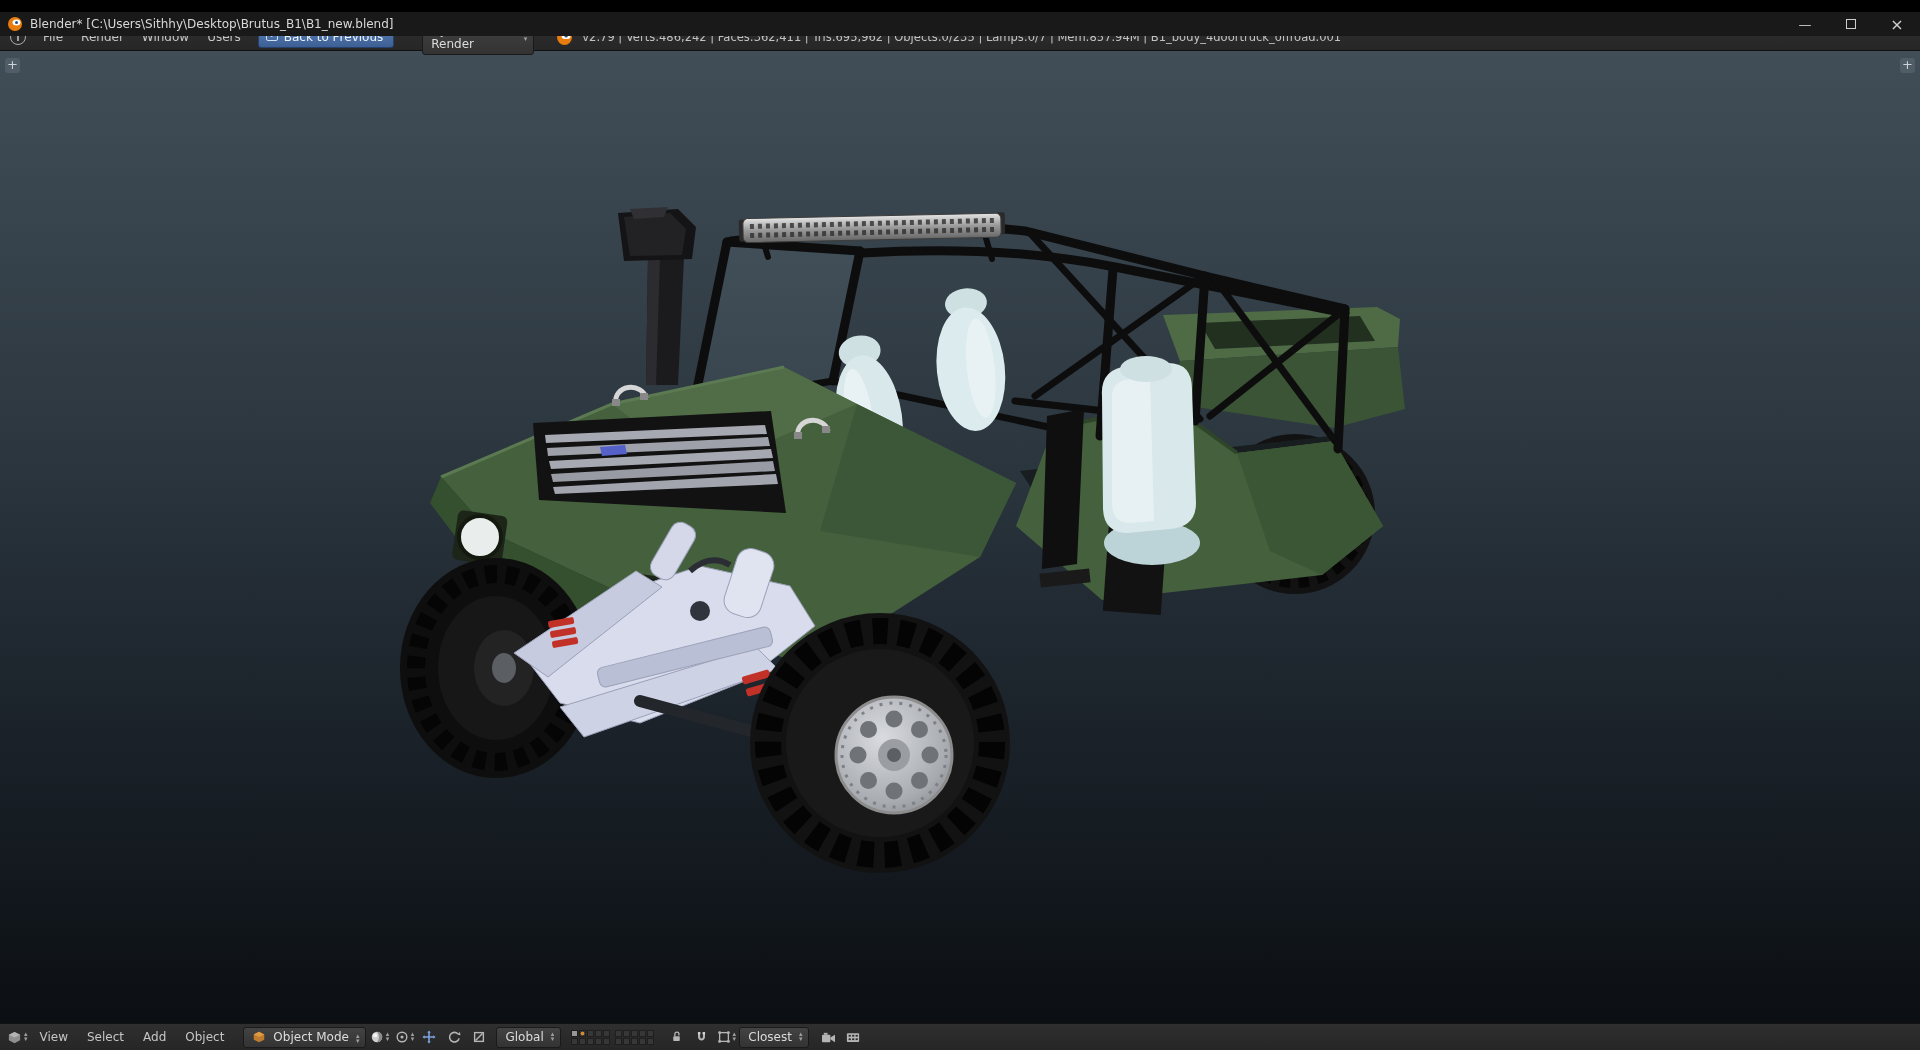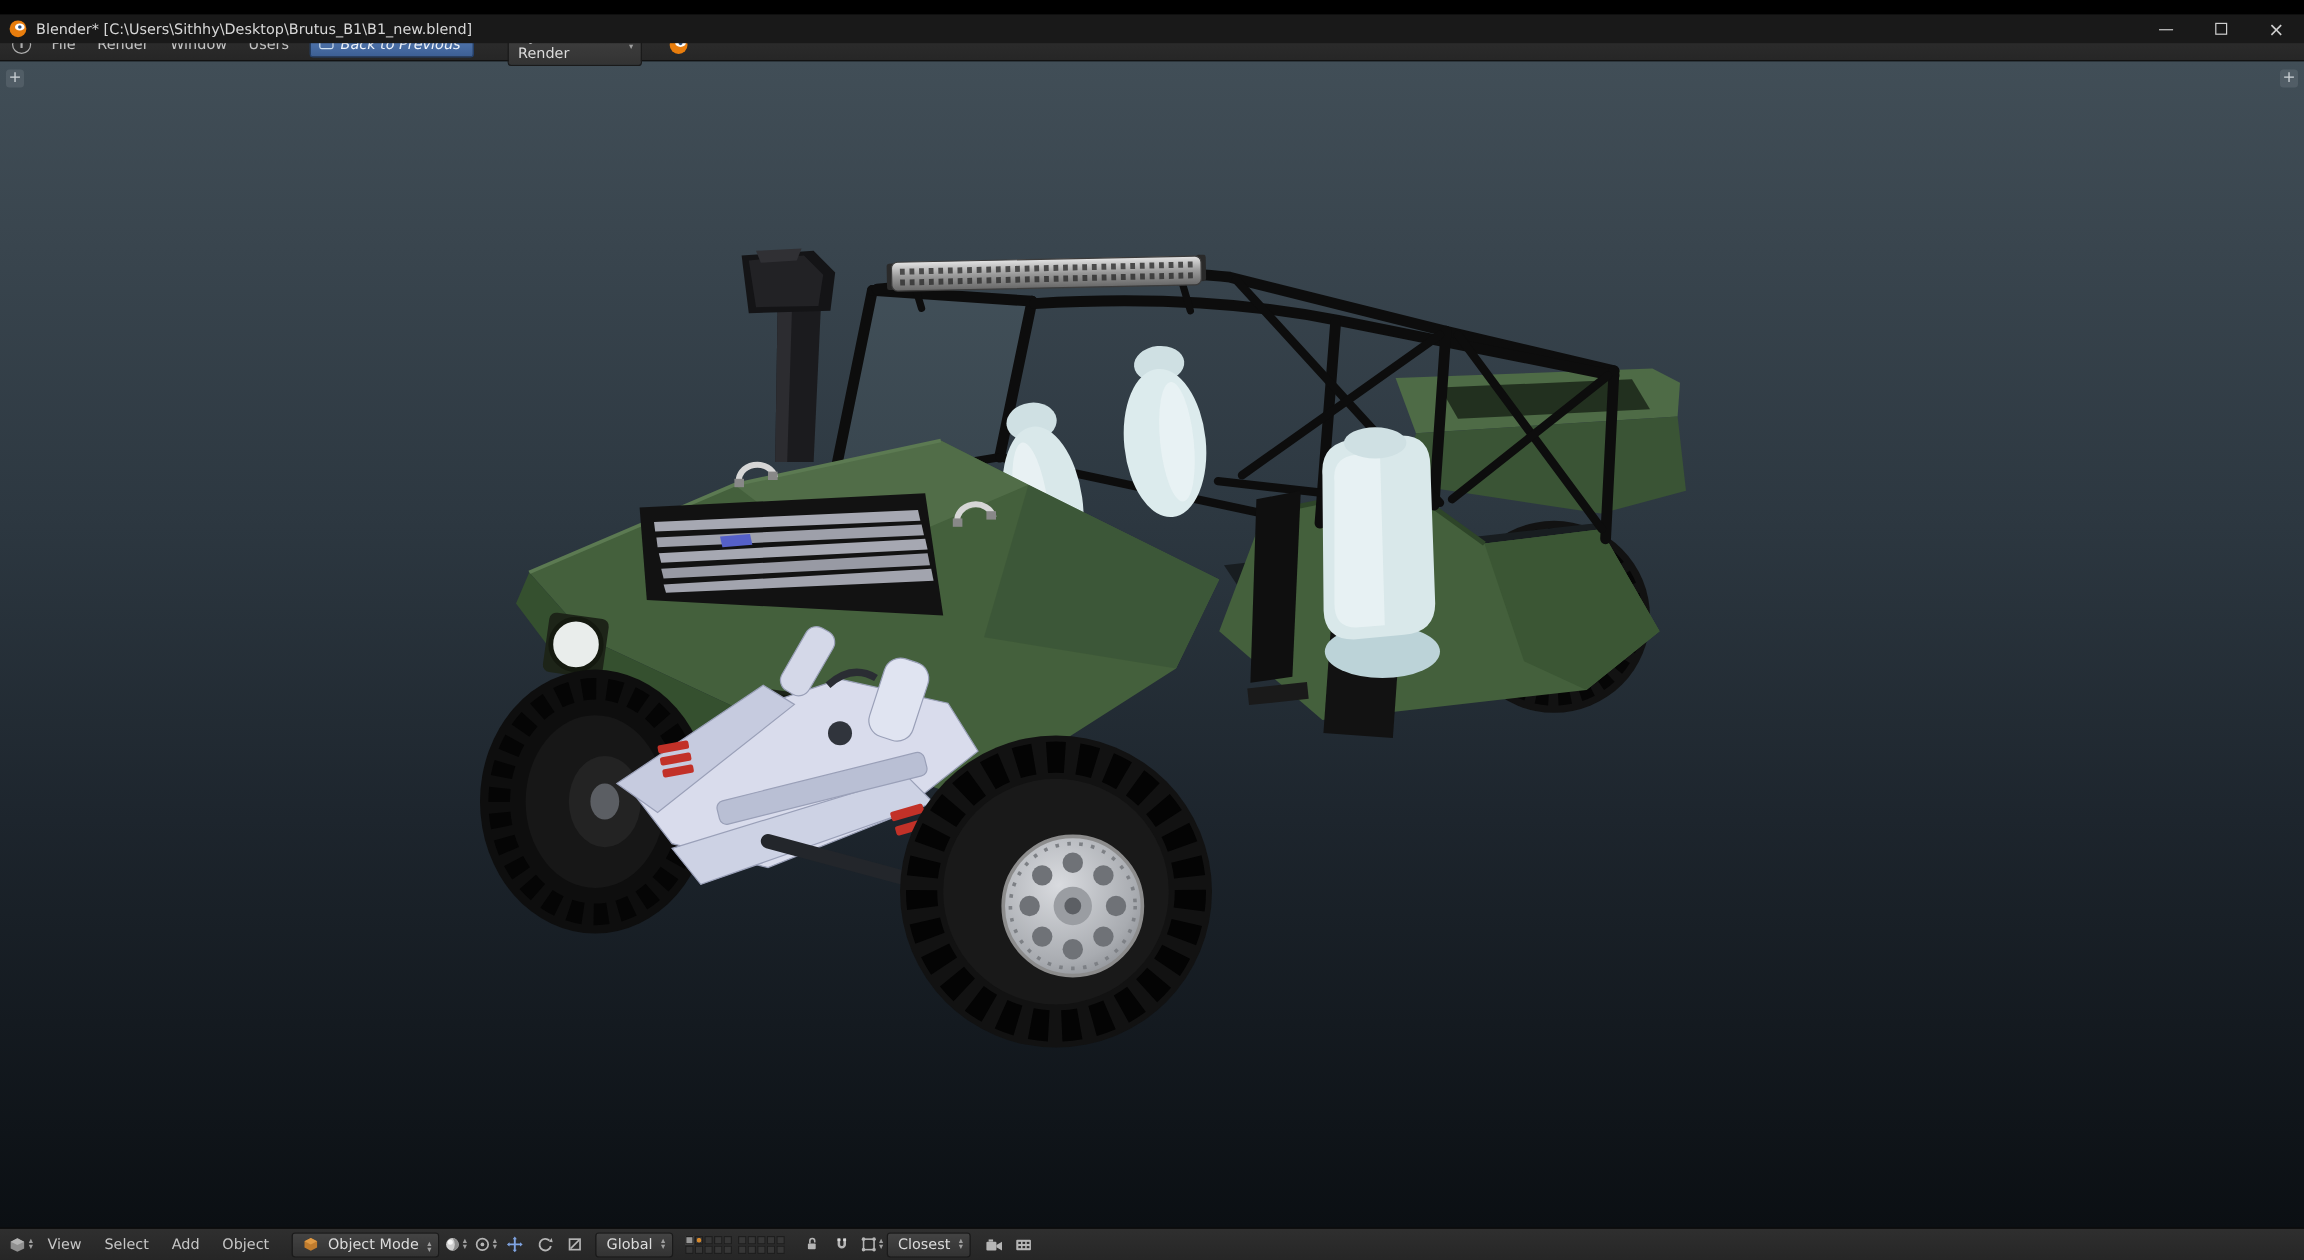--- a/index.html
+++ b/index.html
@@ -25,21 +25,21 @@
   .icon-btn { height:21px; min-width:24px; display:flex; align-items:center; justify-content:center;
               gap:2px; border-radius:3px; padding:0 2px; }
 
   
   #infobar { top:24px; border-bottom:1px solid #121212; }
   .info-editor-icon { width:16px; height:16px; border-radius:50%; border:1.5px solid #aeaeae;
                       color:#aeaeae; font-size:10px; font-weight:bold; display:flex;
                       align-items:center; justify-content:center; margin:0 6px 0 3px; }
   .back-btn { display:flex; align-items:center; gap:6px; background:linear-gradient(#567db5,#3d5f94);
               border:1px solid #24406b; border-radius:3px; color:#eef3fa; padding:2px 10px 3px 7px;
-              margin-left:8px;font-style:italic; }
+              margin-left:8px; }
   .back-icon { width:12px; height:9px; border:1px solid #cfe0f0; border-radius:2px; position:relative; }
   .back-icon::after { content:"◂"; position:absolute; left:1px; top:-4px; font-size:9px; color:#fff; }
   .engine-sel { width:112px; justify-content:center; margin-left:28px; }
   .stats-text { font-size:11.5px; color:#c2c2c2; margin-left:9px; white-space:nowrap; }
   .blender-logo { margin-left:22px; display:flex; align-items:center; }
 
   
   #viewport { position:absolute; top:51px; bottom:27px; left:0; right:0;
               background:linear-gradient(180deg,#414e57 0%,#39454e 16%,#2c3740 40%,#1d252d 65%,#0b0f13 100%); }
   #viewport svg.scene { position:absolute; inset:0; width:100%; height:100%; }
@@ -104,20 +104,21 @@
       </span>
   </div>
 
   <span class="blender-logo">
     <svg class="mi" width="17" height="17" viewBox="0 0 16 16">
       <circle cx="8" cy="8" r="7" fill="#e87d0d"></circle>
       <ellipse cx="9.5" cy="6.5" rx="4.2" ry="3" fill="#ffffff"></ellipse>
       <circle cx="9.5" cy="6.5" r="1.6" fill="#2a4f80"></circle>
     </svg>
   </span>
+  <span class="stats-text">v2.79 | Verts:486,242 | Faces:362,411 | Tris:695,962 | Objects:0/235 | Lamps:0/7 | Mem:857.94M | B1_body_4doortruck_offroad.001</span>
 </div>
 
 <div id="viewport">
   <div class="corner-plus tl">+</div>
   <div class="corner-plus tr">+</div>
 
   <svg class="scene" viewBox="0 0 1920 972" preserveAspectRatio="none">
     <defs>
       <linearGradient id="barGrad" x1="0" y1="0" x2="0" y2="1">
         <stop offset="0" stop-color="#e4e4e4"></stop>

